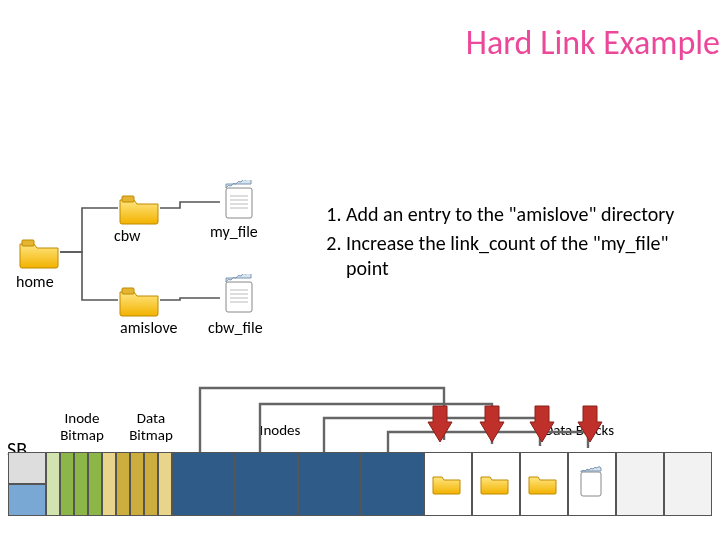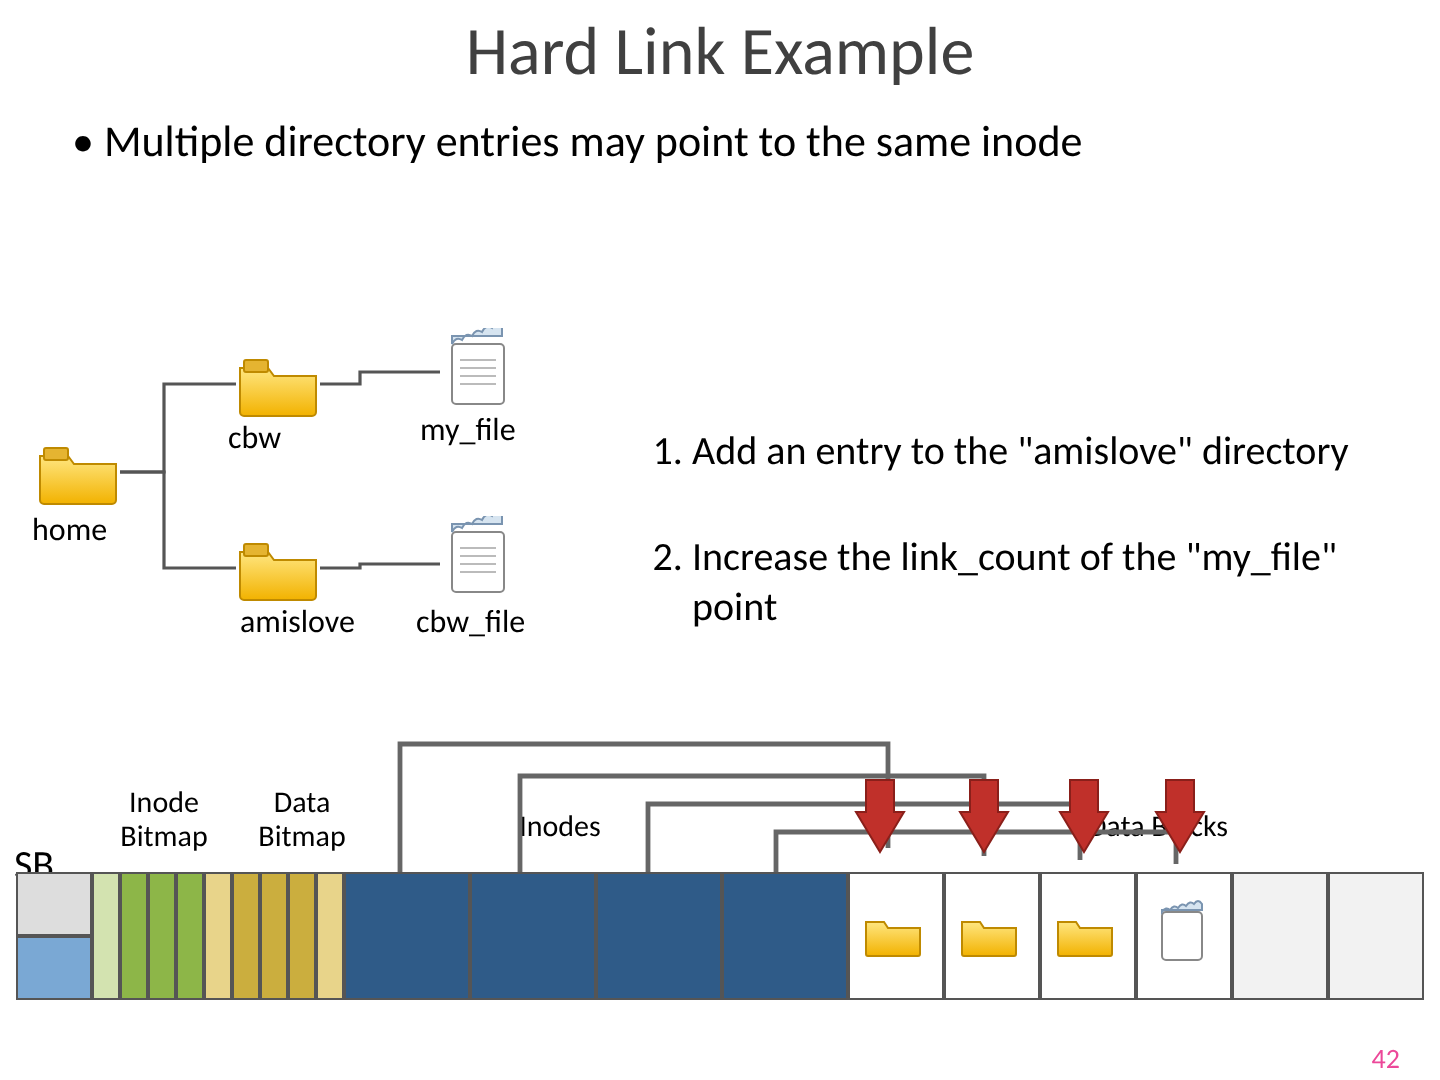--- a/index.html
+++ b/index.html
@@ -1,56 +1,55 @@
 <!DOCTYPE html>
 <html><head>
 <meta charset="utf-8">
 <style>
   * { box-sizing: border-box; margin: 0; padding: 0; }
   body { font-family: Calibri, Arial, sans-serif; width: 720px; height: 540px; position: relative; background: #fff; overflow: hidden; }
   .slide { position: relative; width: 100%; height: 100%; }
-  .title { text-align: center; font-size: 34px; font-weight: 400; margin-top: 6px; color: #404040; }
+  .title { text-align: right; font-size: 34px; font-weight: 400; margin-top: 22px; color: #ec4899; }
   .bullet { font-size: 22px; margin: 10px 30px 0 36px; line-height: 1.25; }
   .bullet::before { content: "• "; }
 
   .terminal { position: absolute; left: 248px; top: 146px; background: #000; color: #fff; font-size: 16px; padding: 4px 10px 6px 10px; letter-spacing: .2px; }
   .cyan { color: #22b4d9; }
   .uline { text-decoration: underline; }
 
   
   .tree { position: absolute; left: 18px; top: 154px; width: 310px; height: 200px; }
   .folder, .file { position: absolute; }
   .folder svg, .file svg { display: block; }
   .lbl { position: absolute; font-size: 16px; }
 
   
   .steps { position: absolute; left: 320px; top: 180px; width: 380px; font-size: 20px; line-height: 1.25; }
   .steps ol { list-style: decimal; padding-left: 26px; }
-  .steps li { margin-bottom: 4px; margin-top: 28px; }
+  .steps li { margin-bottom: 4px; }
 
   
   .strip { position: absolute; left: 8px; top: 430px; width: 704px; height: 64px; }
   .striplabelrow { position: absolute; top: -42px; left: 0; width: 100%; font-size: 15px; color: #000; }
   .striplabel { position: absolute; text-align: center; line-height: 1.1; }
 
   .cell-group { position: absolute; top: 0; height: 64px; }
   .cell { position: absolute; top: 0; height: 64px; border: 1px solid #555; }
 
   .page-num { position: absolute; right: 20px; bottom: 8px; font-size: 14px; color: #ec4899; }
 
   
   svg.overlay { position: absolute; left: 0; top: 0; pointer-events: none; }
   .redarrow { fill: #c0302a; stroke: #8a1f1a; stroke-width: 1; }
 </style>
 </head>
 <body>
 
 <div class="slide">
   <h1 class="title">Hard Link Example</h1>
-  <p class="bullet">Multiple directory entries may point to the same inode</p>
 
 
   <div class="tree">
 
     <div class="folder" style="left:0;top:58px">
       <svg width="42" height="36">
           <defs>
             <linearGradient id="fg" x1="0" x2="0" y1="0" y2="1">
               <stop offset="0" stop-color="#ffe680"></stop>
               <stop offset="1" stop-color="#f2b200"></stop>

